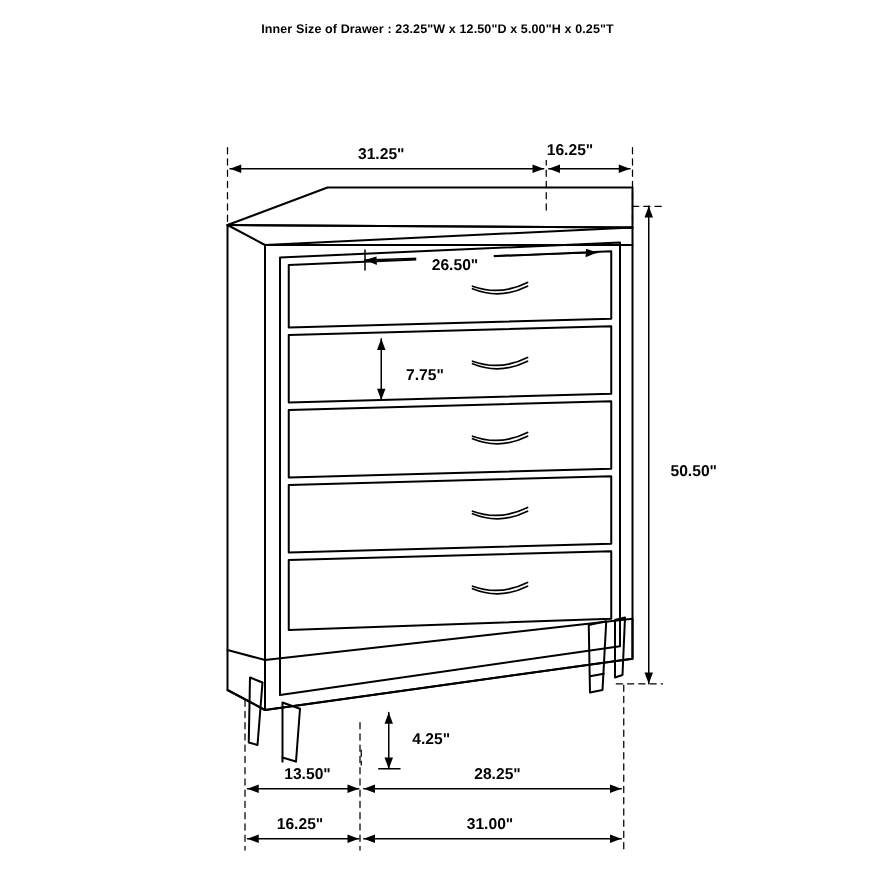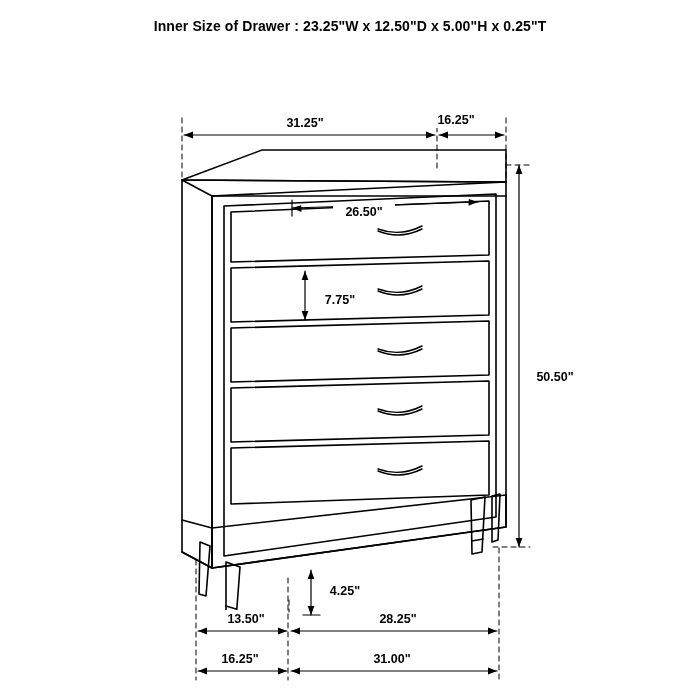--- a/index.html
+++ b/index.html
@@ -19,21 +19,21 @@
     position: relative;
     width: 700px;
     height: 700px;
   }
   .title {
     position: absolute;
     top: 18px;
     left: 0;
     width: 700px;
     text-align: center;
-    font-size: 14px;
+    font-size: 10px;
     font-weight: bold;
     letter-spacing: 0.1px;
   }
   svg.diagram {
     position: absolute;
     top: 0;
     left: 0;
     width: 700px;
     height: 700px;
   }

